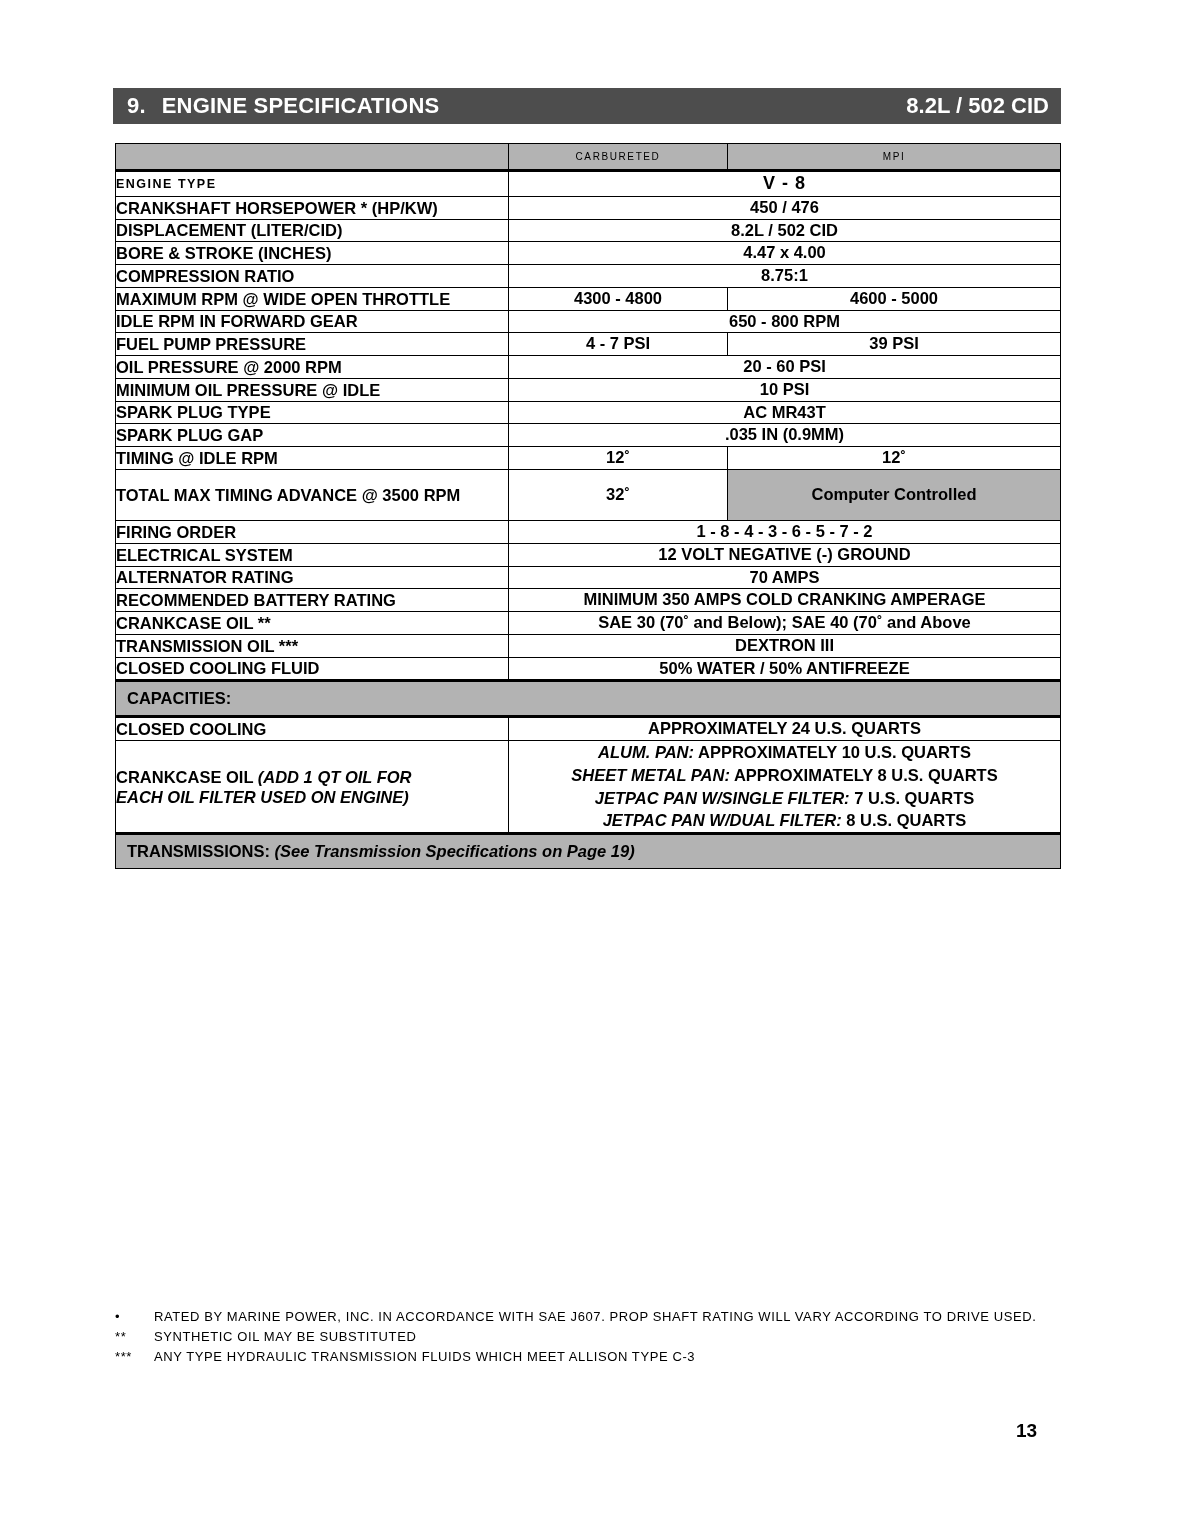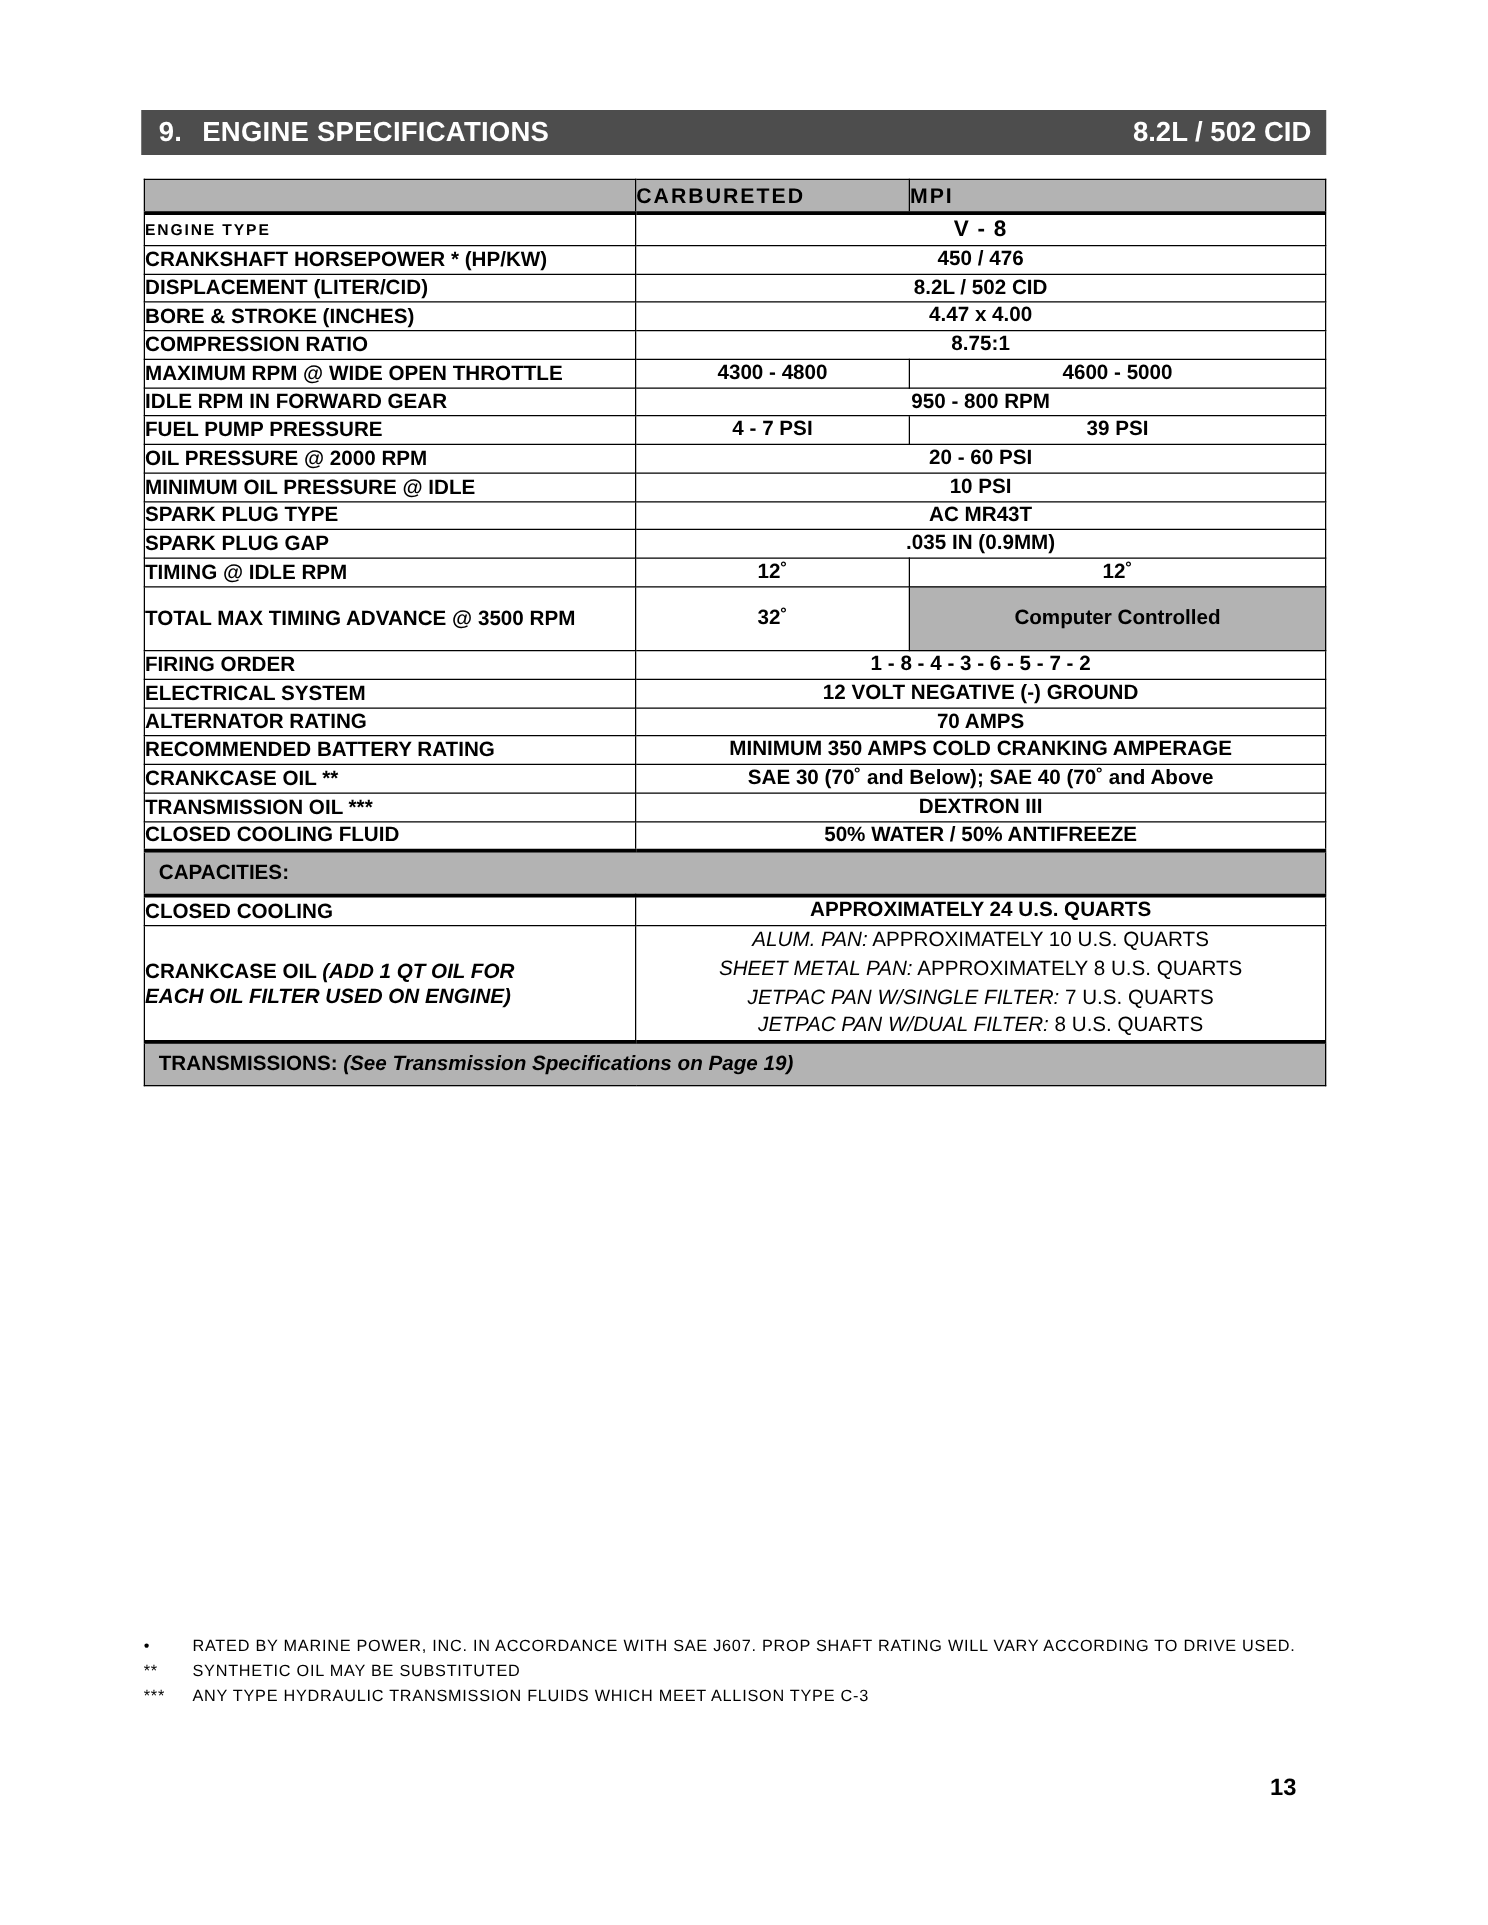--- a/index.html
+++ b/index.html
@@ -62,22 +62,23 @@
     padding: 0;
   }
   .col-label { width: 393px; }
   .col-carb  { width: 219px; }
   .col-mpi   { width: 333px; }
 
   
   .hdr-row td {
     background: #b3b3b3;
     height: 27px;
-    font-size: 17px;
-    font-weight: bold;
+    text-align: center;
+    font-size: 10px;
+    font-weight: normal;
     letter-spacing: 1.6px;
   }
   .hdr-row td.hdr-blank { background: #b3b3b3; }
 
   
   .lbl {
     font-size: 16.5px;
     font-weight: bold;
     padding: 9px 0 9px 11px;
     line-height: 1.22;
@@ -97,21 +98,21 @@
   }
   .val-large {
     font-size: 18px;
     letter-spacing: 1px;
   }
   .val-gray {
     background: #b3b3b3;
   }
   .val-ital-mixed {
     font-size: 16.5px;
-    font-weight: normal;
+    font-weight: bold;
     text-align: center;
     padding: 9px 6px;
     line-height: 1.38;
   }
   .val-ital-mixed .it { font-style: italic; }
 
   .lbl .it { font-style: italic; }
 
   
   .banner td {
@@ -209,21 +210,21 @@
       </tr>
 
       <tr>
         <td class="lbl">MAXIMUM RPM @ WIDE OPEN THROTTLE</td>
         <td class="val">4300 - 4800</td>
         <td class="val">4600 - 5000</td>
       </tr>
 
       <tr>
         <td class="lbl">IDLE RPM IN FORWARD GEAR</td>
-        <td class="val" colspan="2">950 - 800 RPM</td>
+        <td class="val" colspan="2">650 - 800 RPM</td>
       </tr>
 
       <tr>
         <td class="lbl">FUEL PUMP PRESSURE</td>
         <td class="val">4 - 7 PSI</td>
         <td class="val">39 PSI</td>
       </tr>
 
       <tr>
         <td class="lbl">OIL PRESSURE @ 2000 RPM</td>

